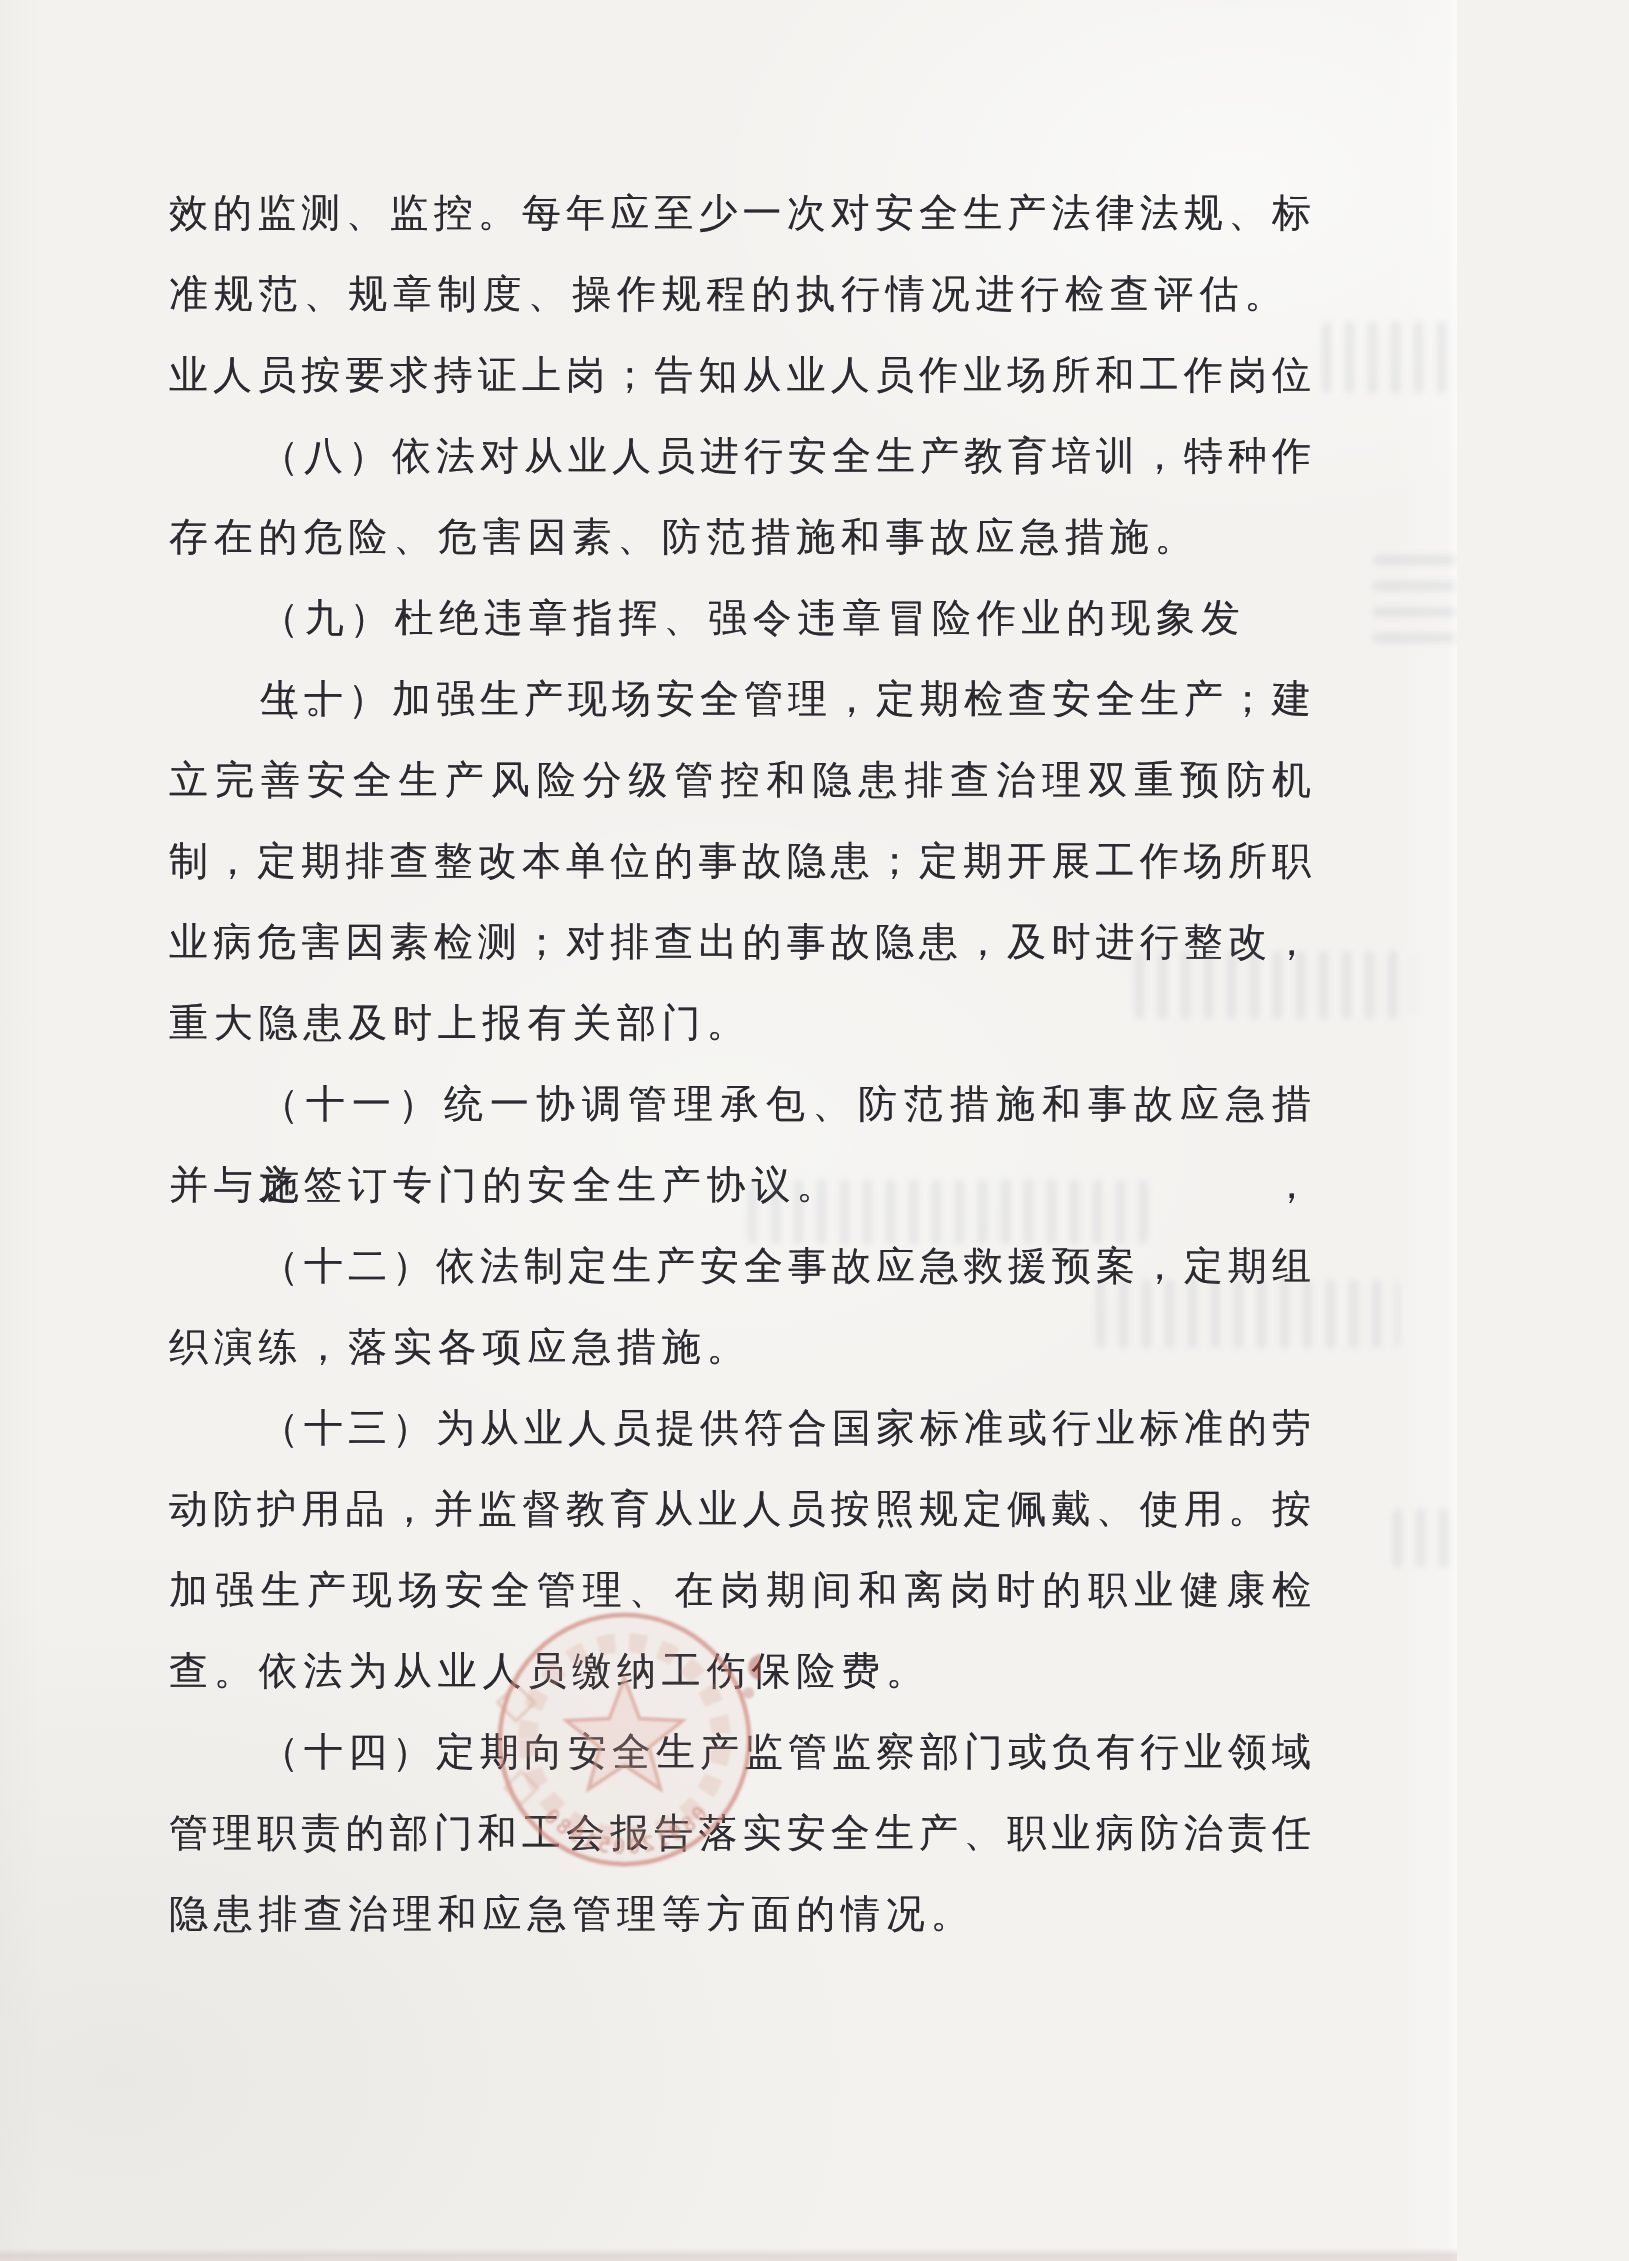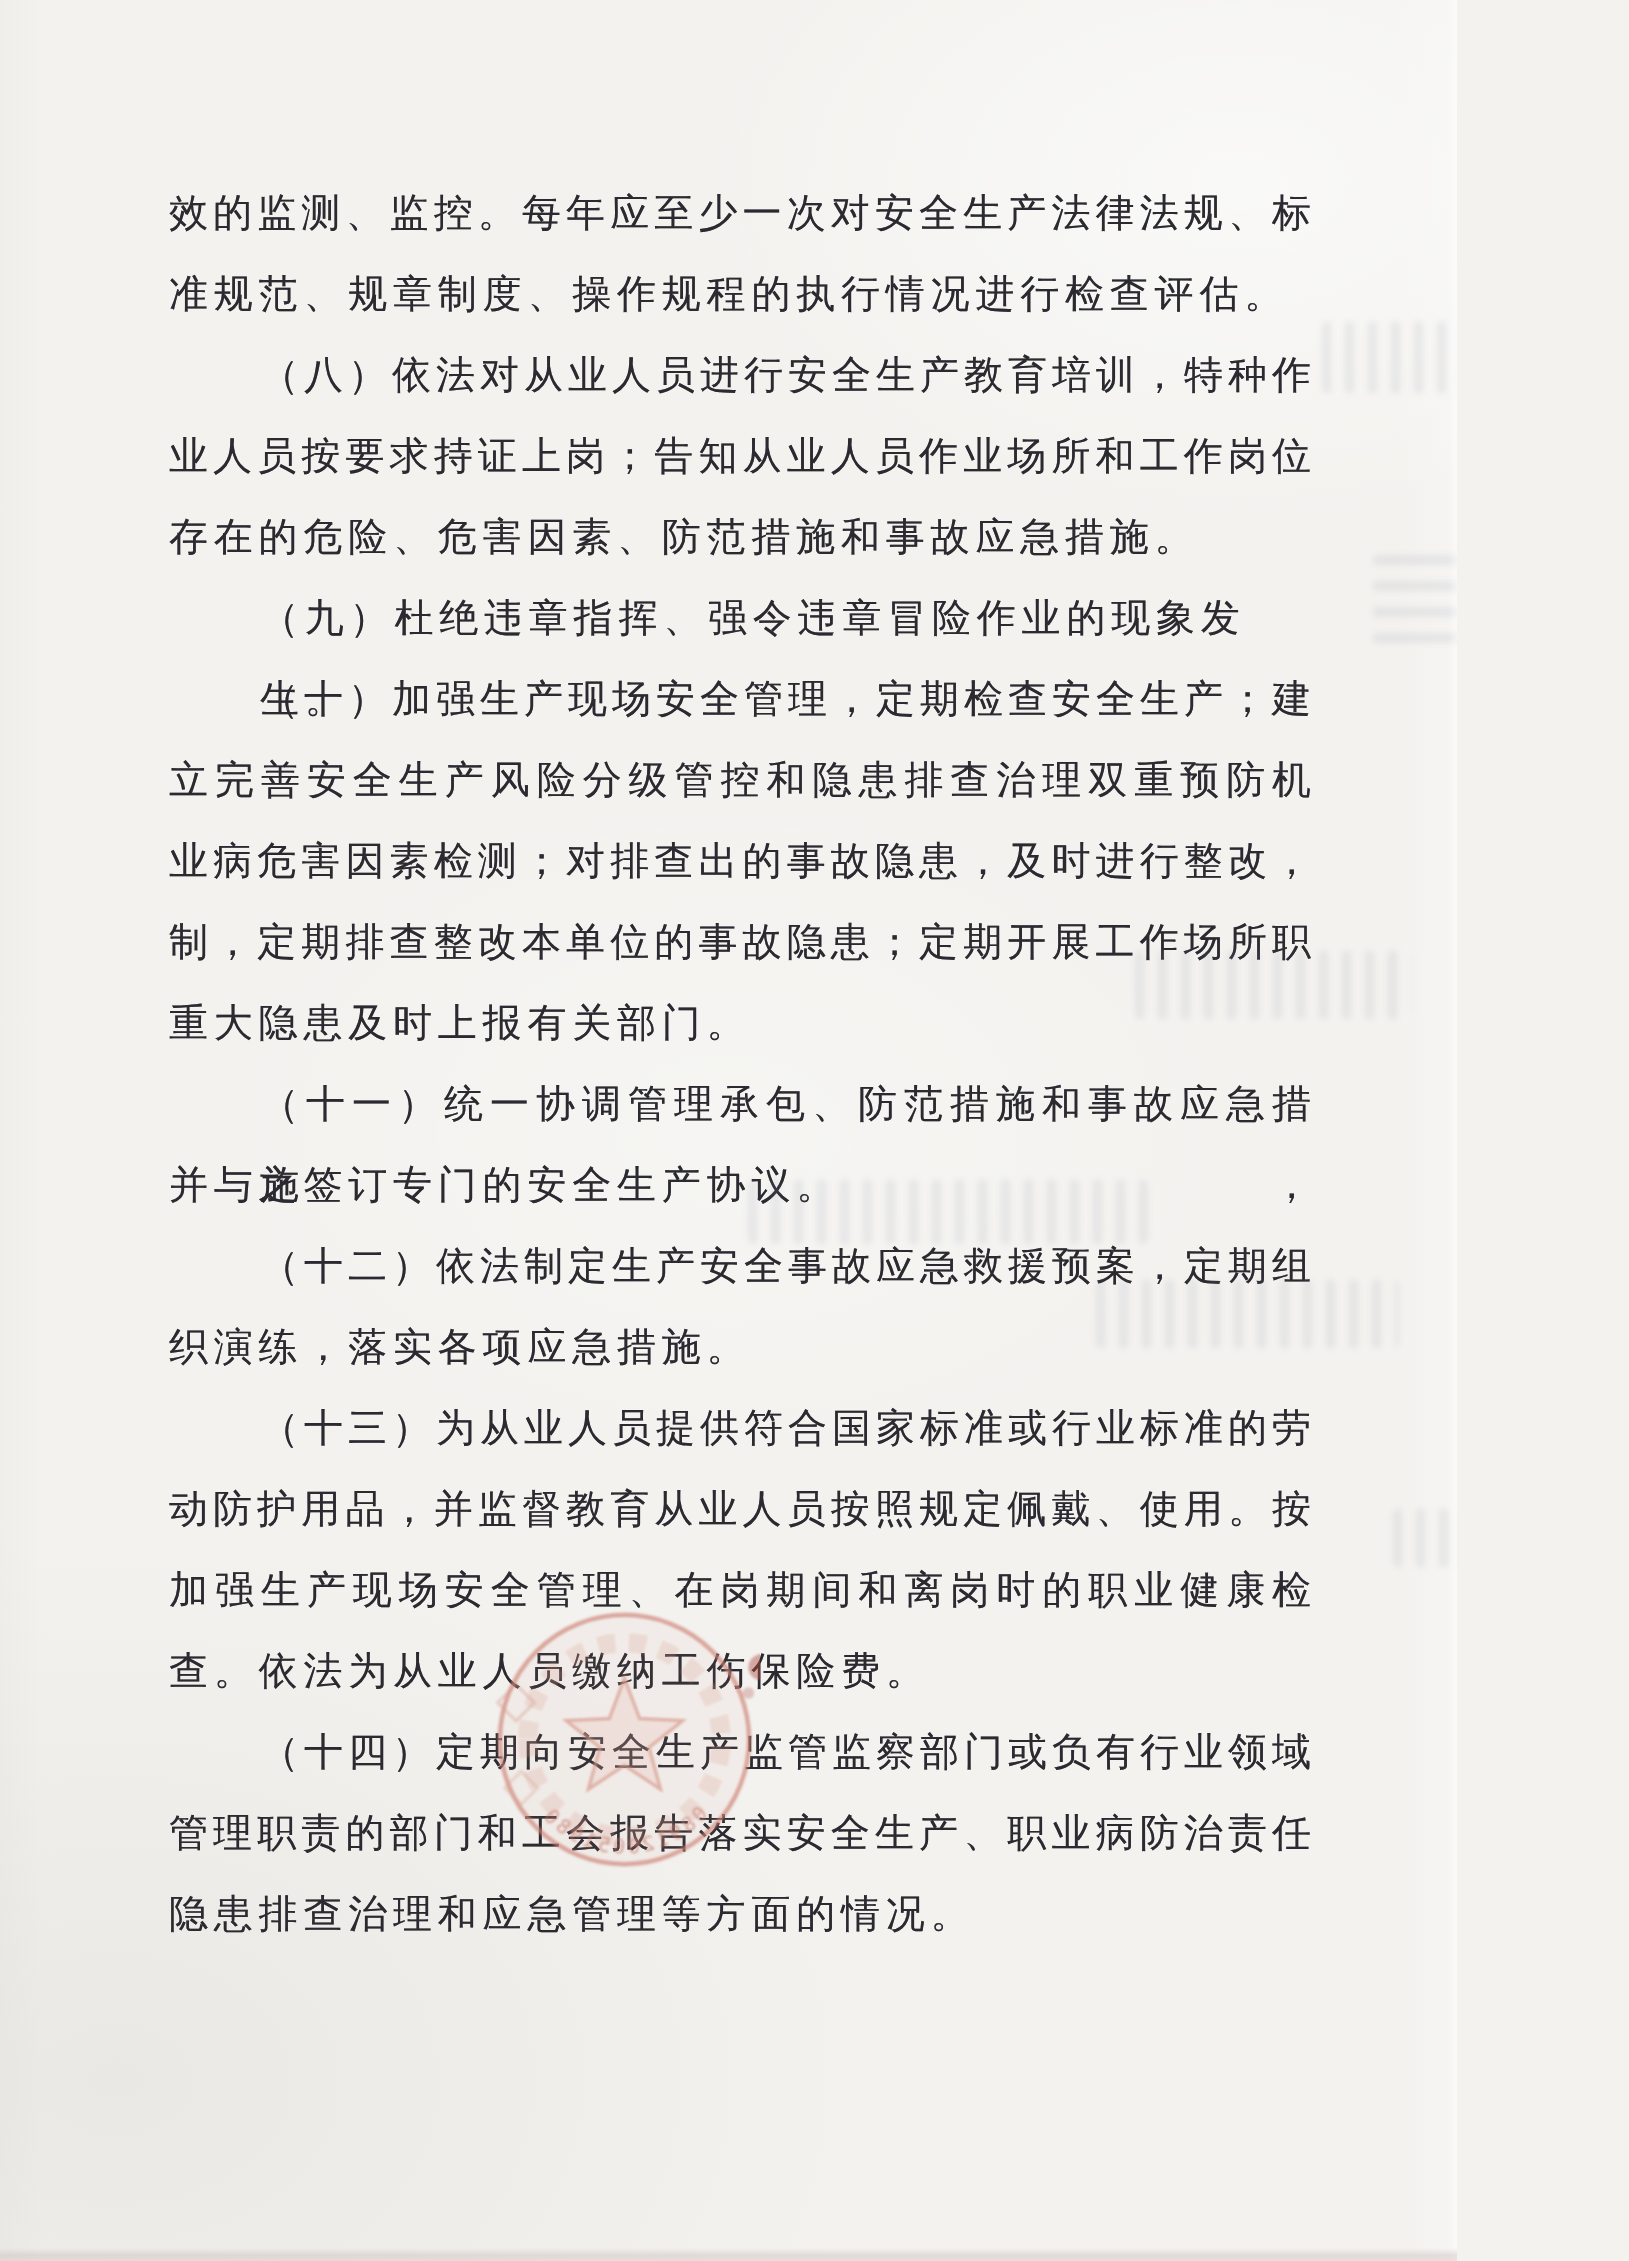--- a/index.html
+++ b/index.html
@@ -45,28 +45,28 @@
   }
 </style>
 </head>
 <body>
 
 <div class="page">
 
   <div class="text-block">
     <div class="line full">效的监测、监控。每年应至少一次对安全生产法律法规、标</div>
     <div class="line end">准规范、规章制度、操作规程的执行情况进行检查评估。</div>
+    <div class="line full">业人员按要求持证上岗；告知从业人员作业场所和工作岗位</div>
     <div class="line full indent">（八）依法对从业人员进行安全生产教育培训，特种作</div>
-    <div class="line full">业人员按要求持证上岗；告知从业人员作业场所和工作岗位</div>
     <div class="line end">存在的危险、危害因素、防范措施和事故应急措施。</div>
     <div class="line end indent">（九）杜绝违章指挥、强令违章冒险作业的现象发生。</div>
     <div class="line full indent">（十）加强生产现场安全管理，定期检查安全生产；建</div>
     <div class="line full">立完善安全生产风险分级管控和隐患排查治理双重预防机</div>
+    <div class="line full">制，定期排查整改本单位的事故隐患；定期开展工作场所职</div>
     <div class="line full">业病危害因素检测；对排查出的事故隐患，及时进行整改，</div>
-    <div class="line full">制，定期排查整改本单位的事故隐患；定期开展工作场所职</div>
     <div class="line end">重大隐患及时上报有关部门。</div>
     <div class="line full indent">（十一）统一协调管理承包、防范措施和事故应急措施，</div>
     <div class="line end">并与之签订专门的安全生产协议。</div>
     <div class="line full indent">（十二）依法制定生产安全事故应急救援预案，定期组</div>
     <div class="line end">织演练，落实各项应急措施。</div>
     <div class="line full indent">（十三）为从业人员提供符合国家标准或行业标准的劳</div>
     <div class="line full">动防护用品，并监督教育从业人员按照规定佩戴、使用。按</div>
     <div class="line full">加强生产现场安全管理、在岗期间和离岗时的职业健康检</div>
     <div class="line end">查。依法为从业人员缴纳工伤保险费。</div>
     <div class="line full indent">（十四）定期向安全生产监管监察部门或负有行业领域</div>

